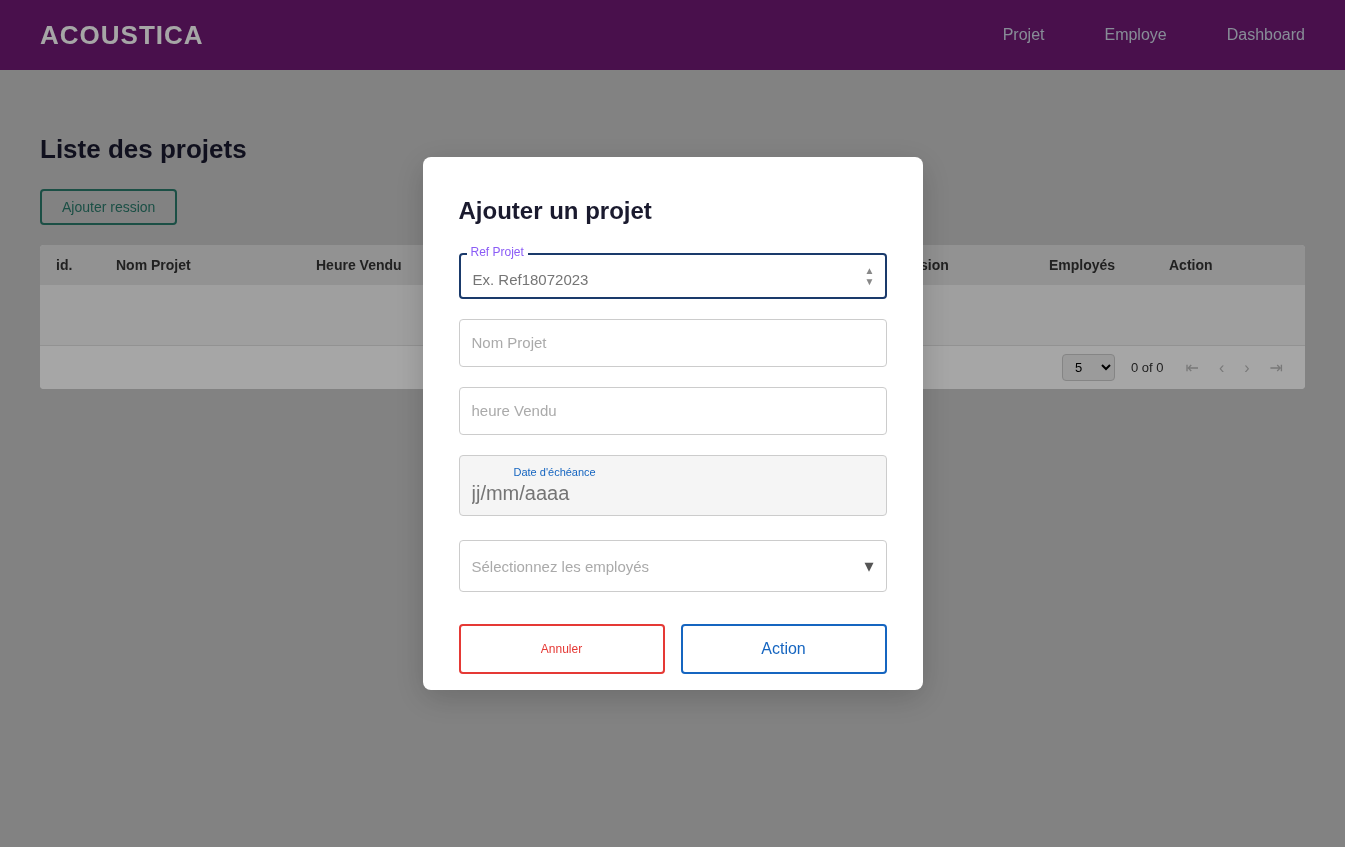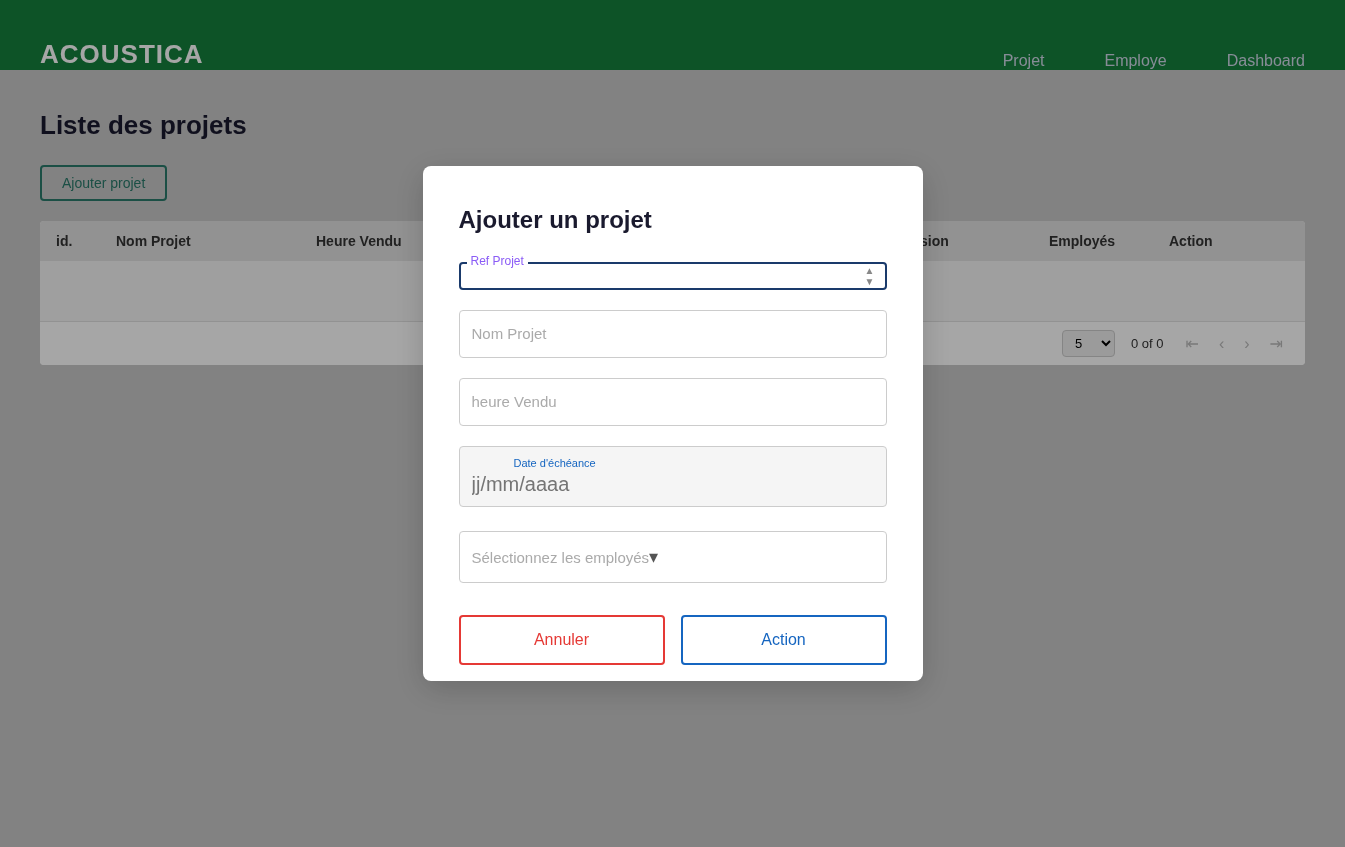--- a/index.html
+++ b/index.html
@@ -5,24 +5,24 @@
     * { box-sizing: border-box; margin: 0; padding: 0; }
     body {
       font-family: 'Segoe UI', Arial, sans-serif;
       background: #c8c8c8;
       min-height: 847px;
       position: relative;
     }
 
     
     .navbar {
-      background: #15803d;
+      background: #701a75;
       height: 70px;
       display: flex;
-      align-items: flex-end;
+      align-items: center;
       padding: 0 40px;
       justify-content: space-between;
     }
     .navbar-brand {
       color: #ffffff;
       font-size: 26px;
       font-weight: 700;
       letter-spacing: 1px;
     }
     .navbar-links {
@@ -31,21 +31,21 @@
     }
     .navbar-link {
       color: #d0d8e8;
       font-size: 16px;
       cursor: pointer;
       text-decoration: none;
     }
 
     
     .page-content {
-      padding: 40px 40px 20px;
+      padding: 64px 40px 20px;
     }
     .page-title {
       font-size: 26px;
       font-weight: 600;
       color: #1a1a2e;
       margin-bottom: 24px;
     }
     .add-btn {
       background: transparent;
       border: 2px solid #2a7a6b;
@@ -219,21 +219,21 @@
     }
 
     
     .field-select {
       border: 1px solid #ccc;
       border-radius: 4px;
       padding: 14px 12px;
       background: #fff;
       display: flex;
       align-items: center;
-      justify-content: flex-start;
+      justify-content: space-between;
       cursor: pointer;
       margin-top: 24px;
     }
     .field-select span {
       font-size: 15px;
       color: #aaa;
     }
     .field-select .chevron {
       font-size: 18px;
       color: #555;
@@ -245,21 +245,21 @@
       gap: 16px;
       margin-top: 32px;
     }
     .btn-annuler {
       flex: 1;
       padding: 14px;
       border: 2px solid #e53935;
       background: transparent;
       color: #e53935;
       border-radius: 4px;
-      font-size: 16px;
+      font-size: 12px;
       cursor: pointer;
       text-align: center;
     }
     .btn-ajouter {
       flex: 1;
       padding: 14px;
       border: 2px solid #1565c0;
       background: transparent;
       color: #1565c0;
       border-radius: 4px;
@@ -274,21 +274,21 @@
   <span class="navbar-brand">ACOUSTICA</span>
   <div class="navbar-links">
     <a class="navbar-link">Projet</a>
     <a class="navbar-link">Employe</a>
     <a class="navbar-link">Dashboard</a>
   </div>
 </nav>
 
 <div class="page-content">
   <h1 class="page-title">Liste des projets</h1>
-  <button class="add-btn">Ajouter projet</button>
+  <button class="add-btn">Ajouter ression</button>
 
   <div class="table-container">
     <div class="table-header">
       <span>id.</span>
       <span>Nom Projet</span>
       <span>Heure Vendu</span>
       <span></span>
       <span>ression</span>
       <span>Employés</span>
       <span>Action</span>
@@ -310,20 +310,21 @@
   </div>
 </div>
 
 <div class="overlay">
   <div class="modal">
     <h2 class="modal-title">Ajouter un projet</h2>
 
     <div class="form-group">
       <div class="field-outlined">
         <span class="field-label">Ref Projet</span>
+        <input type="text" placeholder="Ex. Ref18072023" style="">
         <div class="spin-btns">
           <button class="spin-btn">▲</button>
           <button class="spin-btn">▼</button>
         </div>
       </div>
     </div>
 
     <div class="form-group">
       <div class="field-plain">
         <input type="text" placeholder="Nom Projet" style="">

